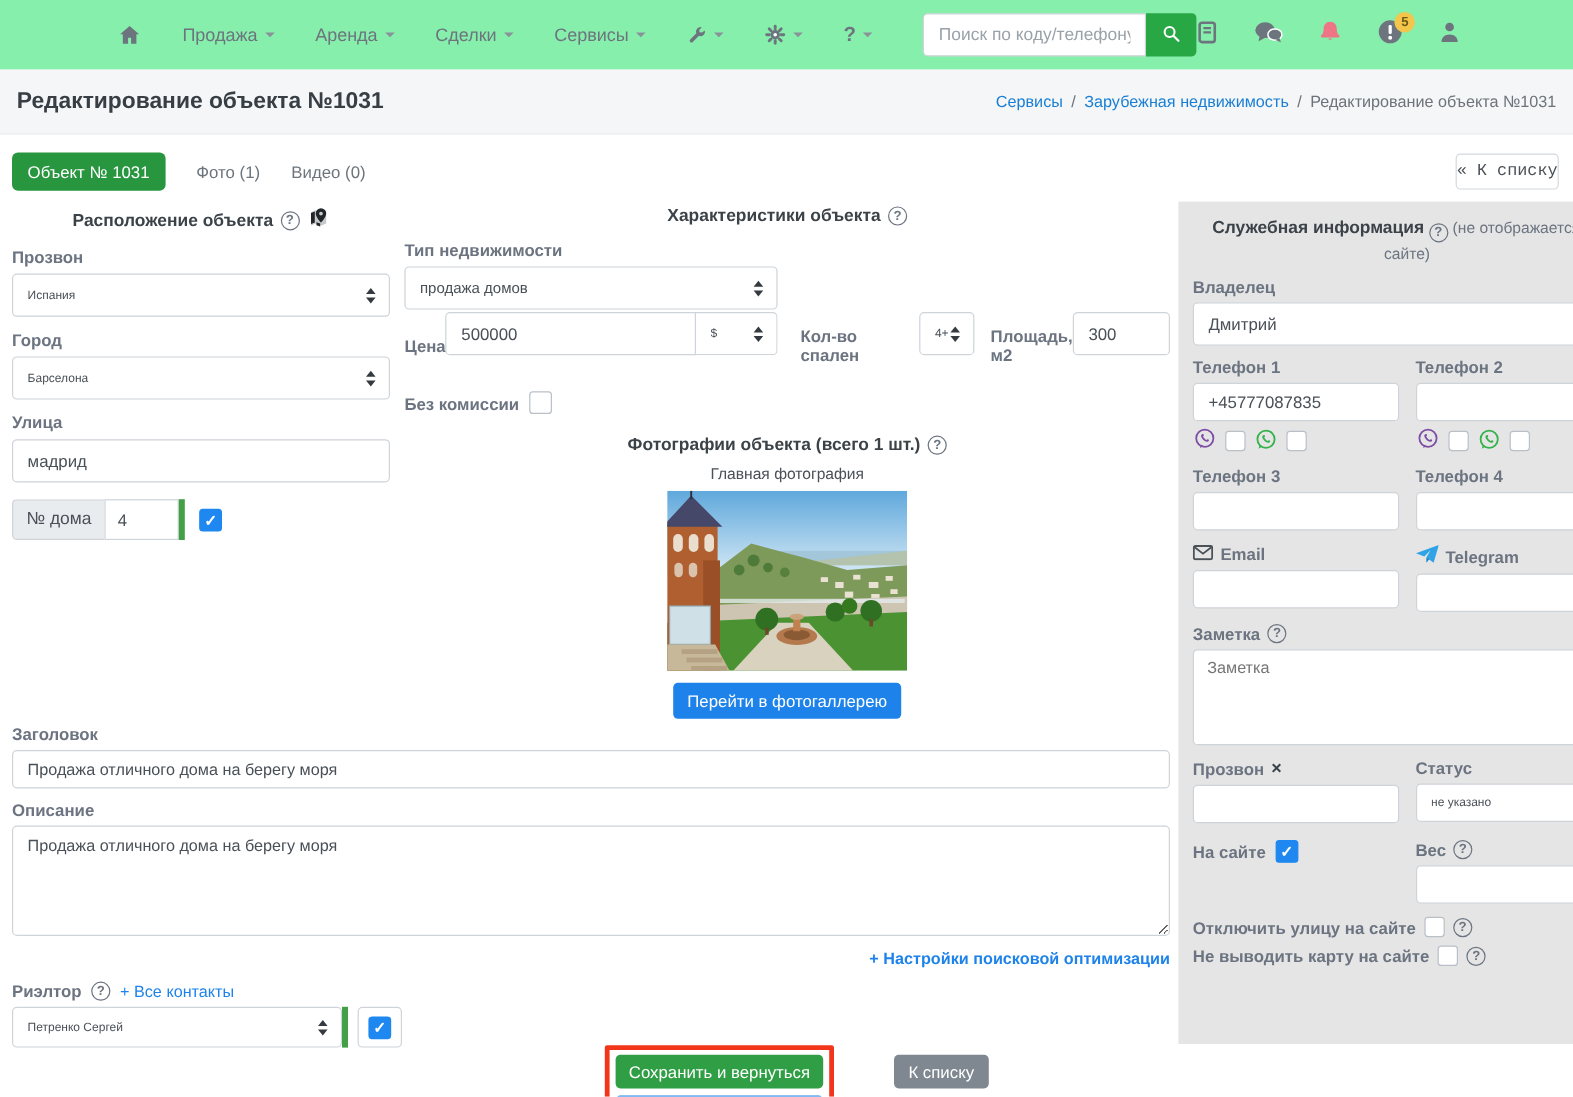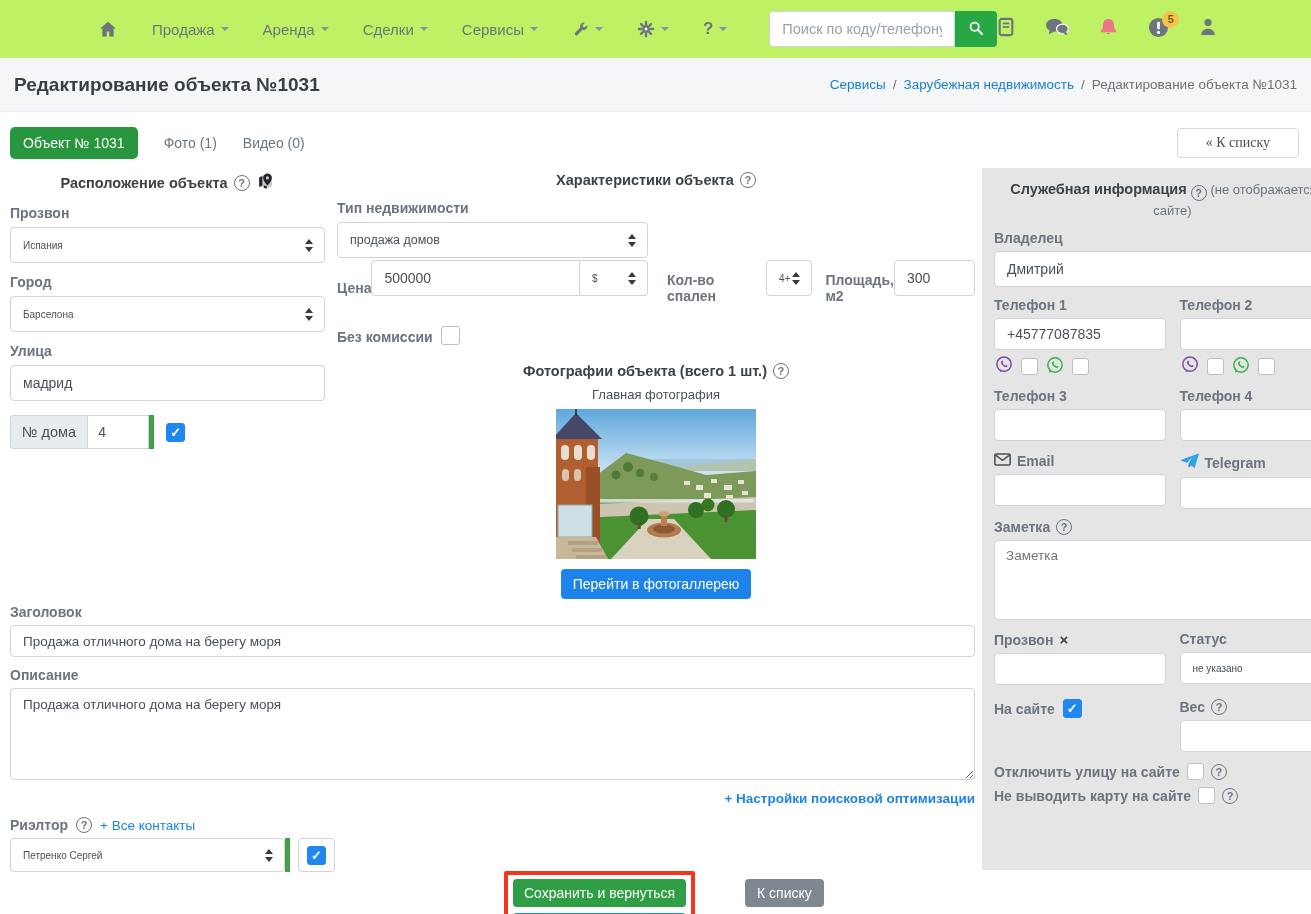--- a/index.html
+++ b/index.html
@@ -1,21 +1,21 @@
 <!DOCTYPE html>
 <html><head>
 <meta charset="utf-8">
 <style>
   * { box-sizing: border-box; margin: 0; padding: 0; }
   html,body { width:1311px; height:914px; }
   body { font-family:"Liberation Sans",sans-serif; background:#fff; color:#495057; }
   .app { position:relative; width:1311px; height:914px; overflow:hidden; background:#fff; }
 
   
-  .navbar { position:absolute; top:0; left:0; right:0; height:58px; background:#bef264; display:flex; align-items:center; padding:0 96px 0 98px; }
+  .navbar { position:absolute; top:0; left:0; right:0; height:58px; background:#86efac; display:flex; align-items:center; padding:0 96px 0 98px; }
   .nav-item { display:flex; align-items:center; color:#6c757d; font-size:15px; margin-right:34px; cursor:pointer; white-space:nowrap; }
   .nav-caret { display:inline-block; margin-left:6px; border-left:4px solid transparent; border-right:4px solid transparent; border-top:4px solid #8a9199; }
   .nav-ico { display:inline-flex; align-items:center; }
   .searchbox { display:flex; align-items:center; margin-left:8px; }
   .searchbox input { width:186px; height:36px; border:1px solid #ced4da; border-radius:4px 0 0 4px; padding:0 12px; font-size:14.5px; color:#495057; font-family:inherit; outline:none; }
   .searchbox input::placeholder { color:#9aa1a8; }
   .search-btn { width:42px; height:36px; background:#28a745; border:none; border-radius:0 4px 4px 0; display:flex; align-items:center; justify-content:center; cursor:pointer; }
   .nav-right { margin-left:auto; display:flex; align-items:center; gap:30px; }
   .nav-right .icon-btn { position:relative; display:inline-flex; cursor:pointer; }
   .badge { position:absolute; top:-6px; right:-10px; min-width:17px; height:17px; background:#f3c64b; color:#6d5a17; border-radius:50%; font-size:11px; font-weight:bold; display:flex; align-items:center; justify-content:center; padding:0 3px; }
@@ -23,21 +23,21 @@
   
   .page-header { position:absolute; top:58px; left:0; right:0; height:54px; background:#f4f6f8; border-bottom:1px solid #eceef0; display:flex; align-items:center; justify-content:space-between; padding:0 14px; }
   .page-title { font-size:19px; font-weight:bold; color:#373e44; }
   .breadcrumb { font-size:13.5px; color:#6d7379; display:flex; align-items:center; gap:7px; }
   .breadcrumb a { color:#1a7fd4; text-decoration:none; cursor:pointer; }
 
   
   .tabs-row { position:absolute; top:127px; left:10px; right:12px; display:flex; align-items:center; }
   .tab-active { background:#28963f; color:#fff; font-size:14px; padding:8px 13px; border-radius:5px; cursor:pointer; }
   .tab { color:#6c757d; font-size:14px; margin-left:26px; cursor:pointer; }
-  .back-btn { margin-left:auto; background:#fff; border:1px solid #d4d9de; border-radius:4px; color:#4a5056; font-size:14px; padding:6px 28px; cursor:pointer; font-family:Liberation Serif, serif; }
+  .back-btn { margin-left:auto; background:#fff; border:1px solid #d4d9de; border-radius:4px; color:#4a5056; font-size:14px; padding:6px 0; cursor:pointer; font-family:Liberation Mono, monospace; }
 
   
   .sec-title { font-weight:bold; color:#3b4248; font-size:14.5px; text-align:center; display:flex; align-items:center; justify-content:center; gap:6px; }
   .flabel { display:flex; align-items:center; gap:6px; font-weight:bold; color:#6b7480; font-size:14px; }
   .tinput { width:100%; height:36px; border:1px solid #ced4da; border-radius:4px; padding:0 12px; font-size:14px; color:#495057; background:#fff; font-family:inherit; outline:none; }
   .tinput::placeholder { color:#9aa1a8; }
   .sel { height:36px; border:1px solid #ced4da; border-radius:4px; background:#fff; display:flex; align-items:center; padding:0 10px 0 12px; cursor:pointer; }
   .sel .val { flex:1; font-size:10px; color:#495057; white-space:nowrap; overflow:hidden; }
   .sel-caret { position:relative; width:10px; height:15px; flex:none; }
   .sel-caret::before { content:""; position:absolute; left:1px; top:1px; border-left:4px solid transparent; border-right:4px solid transparent; border-bottom:5px solid #343a40; }

